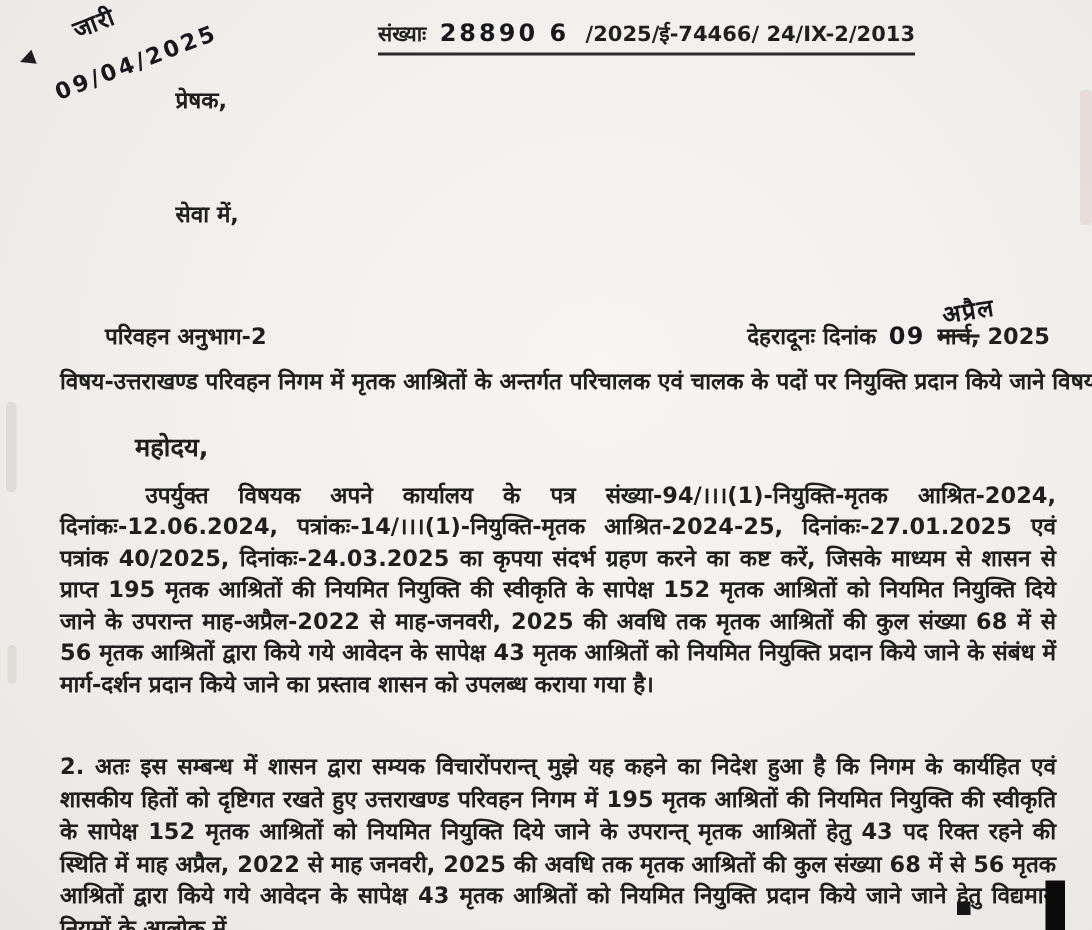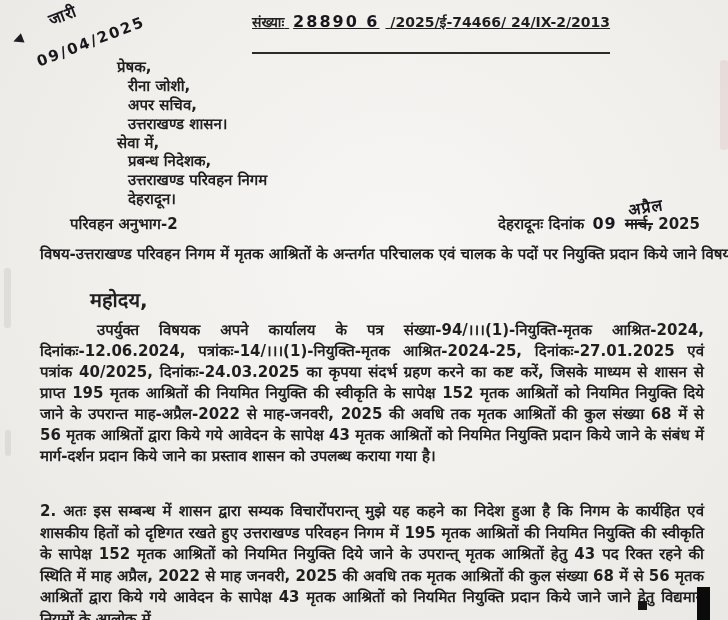--- a/index.html
+++ b/index.html
@@ -11,37 +11,37 @@
   }
   .printed{font-weight:700;}
   .hand{font-weight:700;color:#17171c;}
   
   .issue-note{position:absolute;left:22px;top:22px;transform:rotate(-21deg);transform-origin:left top;font-size:16px;line-height:1.1;}
   .issue-label{display:block;padding-left:26px;letter-spacing:1px;}
   .issue-line{position:relative;width:158px;height:0;border-top:3px solid #1d1d22;margin:2px 0 3px -16px;}
   .issue-line .arrow{position:absolute;left:-4px;top:-7px;width:0;height:0;border:5px solid transparent;border-right:10px solid #1d1d22;}
   .issue-date{display:block;letter-spacing:2px;font-size:15px;}
   
-  .ref{position:absolute;left:252px;top:12px;border-bottom:2px solid #2b2b2b;padding-bottom:21px;font-size:14px;white-space:nowrap;text-decoration:underline;}
+  .ref{position:absolute;left:252px;top:12px;border-bottom:2px solid #2b2b2b;padding-bottom:4px;font-size:14px;white-space:nowrap;}
   .ref .hand{font-size:16px;letter-spacing:2px;padding:0 6px 0 4px;}
   
   .blk-label{position:absolute;left:88px;font-size:15px;font-weight:700;margin-left:29px;}
   .blk-lines{position:absolute;left:128px;font-size:15px;font-weight:700;line-height:19px;}
   .blk-lines div{white-space:nowrap;}
   
   .section-row{position:absolute;left:70px;top:213px;width:630px;font-size:15px;font-weight:700;text-decoration:underline;}
   .section-name{float:left;}
   .date-part{float:right;white-space:nowrap;margin-left:16px;}
   .date-part .hand{font-size:16px;letter-spacing:1px;padding:0 3px;}
   .month-wrap{position:relative;display:inline-block;}
   .month-new{position:absolute;top:-17px;left:0;transform:rotate(-9deg);font-size:15px;letter-spacing:1px;}
   .struck{text-decoration:line-through;text-decoration-thickness:2px;}
   
   .subject{position:absolute;left:40px;top:243px;width:660px;font-size:15px;font-weight:700;line-height:22px;padding-left:57px;text-indent:-57px;}
-  .salutation{position:absolute;left:90px;top:286px;font-size:20px;font-weight:700;}
+  .salutation{position:absolute;left:90px;top:286px;font-size:17px;font-weight:700;}
   .para{position:absolute;left:40px;width:664px;font-size:15px;font-weight:700;line-height:21px;text-align:justify;margin-top:14px;}
   .para1{top:306px;text-indent:57px;}
   .para2{top:487px;line-height:21.5px;}
   
   .artifact-bar{position:absolute;left:697px;top:587px;width:13px;height:33px;background:#0b0b0b;}
   .ink-blot{position:absolute;left:638px;top:601px;width:9px;height:9px;background:#151515;}
   .edge-smudge{position:absolute;background:rgba(90,85,80,0.10);border-radius:3px;}
   .sm1{left:4px;top:268px;width:7px;height:60px;}
   .sm2{left:5px;top:430px;width:6px;height:26px;}
   .sm3{left:720px;top:60px;width:8px;height:90px;background:rgba(190,130,120,0.15);}
@@ -57,32 +57,22 @@
     <span class="issue-date">09/04/2025</span>
   </div>
 
   <div class="ref printed">
     <span>संख्याः</span>
     <span class="hand">28890 6</span>
     <span>/2025/ई-74466/ 24/IX-2/2013</span>
   </div>
 
   <div class="blk-label" style="top:56px">प्रेषक,</div>
-  <div class="blk-lines" style="top:77px">
-    <div>रीना जोशी,</div>
-    <div>अपर सचिव,</div>
-    <div>उत्तराखण्ड शासन।</div>
-  </div>
 
   <div class="blk-label" style="top:132px">सेवा में,</div>
-  <div class="blk-lines" style="top:152px">
-    <div>प्रबन्ध निदेशक,</div>
-    <div>उत्तराखण्ड परिवहन निगम</div>
-    <div>देहरादून।</div>
-  </div>
 
   <div class="section-row">
     <span class="section-name">परिवहन अनुभाग-2</span>
     <span class="date-part">
       <span>देहरादूनः दिनांक</span>
       <span class="hand">09</span>
       <span class="month-wrap">
         <span class="hand month-new">अप्रैल</span>
         <span class="struck">मार्च,</span>
       </span>

